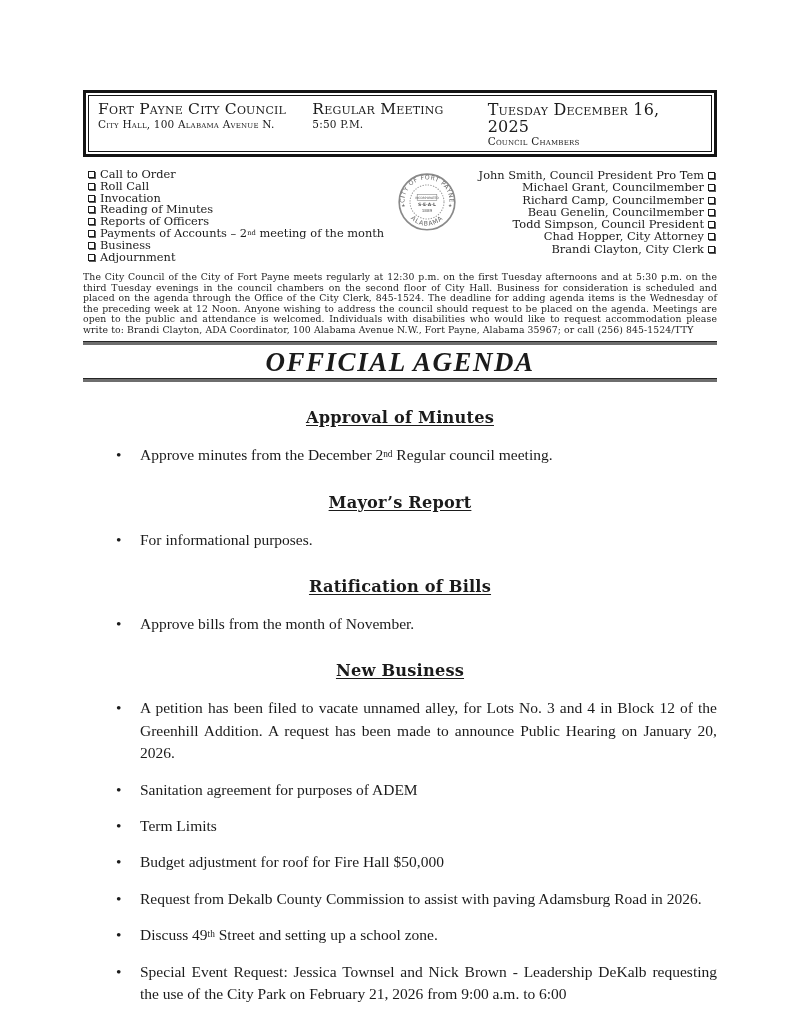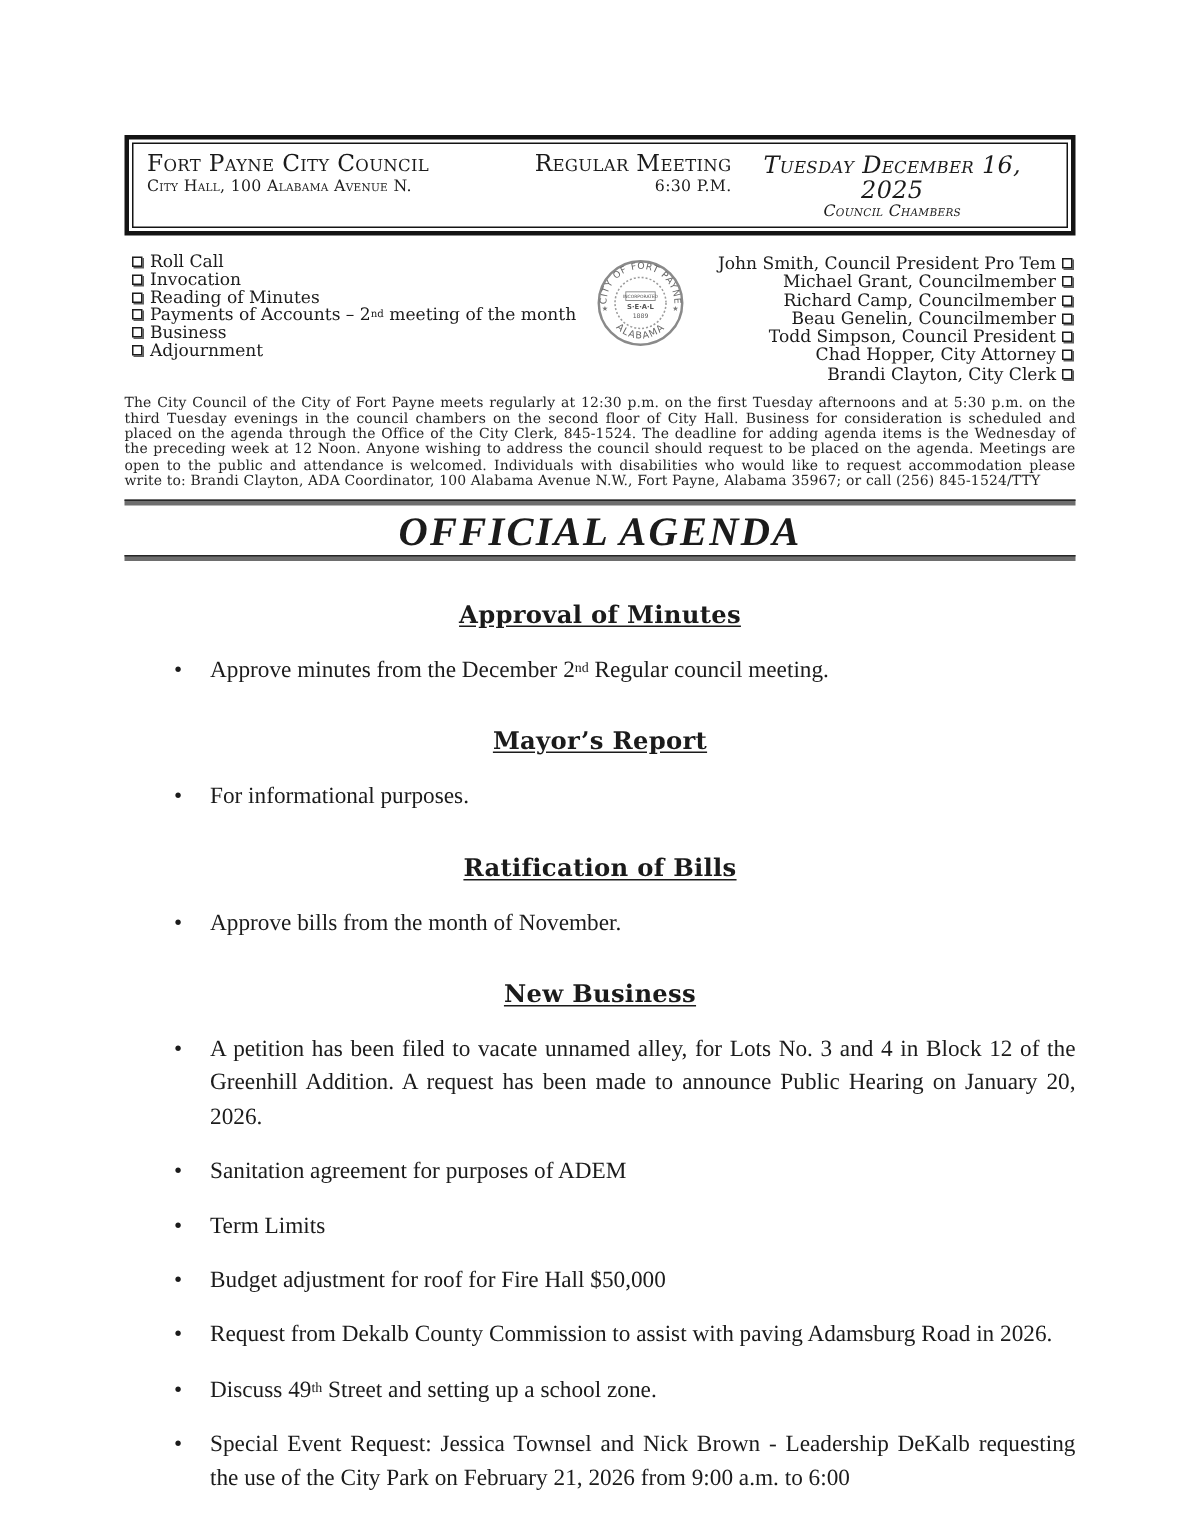--- a/index.html
+++ b/index.html
@@ -14,22 +14,22 @@
   
   .header-box { margin-top:90px; border:3px solid #141414; padding:2px; }
   .header-inner {
     border:1px solid #141414; display:grid;
     grid-template-columns:1.1fr .9fr 1.1fr; align-items:start;
     padding:5px 9px 4px 9px;
   }
   .hcell { font-variant:small-caps; letter-spacing:.2px; }
   .hcell .big { font-size:15.5px; line-height:17px; }
   .hcell .small { font-size:10.5px; line-height:12px; }
-  .hcell.center { text-align:right; }
-  .hcell.right { text-align:center;font-style:italic; }
+  .hcell.center { text-align:left; }
+  .hcell.right { text-align:left; }
   .hcell.right .big { font-size:16px; }
 
   
   .info-row { display:grid; grid-template-columns:1fr auto 1fr; margin-top:12px; }
   .checklist { padding-left:5px; }
   .check-item { font-size:11.4px; line-height:11.8px; white-space:nowrap; }
   .cbox {
     display:inline-block; width:7px; height:7px; border:1px solid #1b1b1b;
     box-shadow:1px 1px 0 rgba(40,40,40,.75); background:#fff;
     vertical-align:baseline; position:relative; top:0px;
@@ -81,38 +81,40 @@
   <div class="content">
 
     <div class="header-box">
       <div class="header-inner">
         <div class="hcell left">
           <div class="big">Fort Payne City Council</div>
           <div class="small">City Hall, 100 Alabama Avenue N.</div>
         </div>
         <div class="hcell center">
           <div class="big">Regular Meeting</div>
-          <div class="small">6:30 P.M.</div>
+          <div class="small">5:50 P.M.</div>
         </div>
         <div class="hcell right">
           <div class="big">Tuesday December 16, 2025</div>
           <div class="small">Council Chambers</div>
         </div>
       </div>
     </div>
 
     <div class="info-row">
       <div class="checklist">
+  <div class="check-item"><span class="cbox"></span><span>Call to Order</span></div>
 
   <div class="check-item"><span class="cbox"></span><span>Roll Call</span></div>
 
   <div class="check-item"><span class="cbox"></span><span>Invocation</span></div>
 
   <div class="check-item"><span class="cbox"></span><span>Reading of Minutes</span></div>
 
+  <div class="check-item"><span class="cbox"></span><span>Reports of Officers</span></div>
 
   <div class="check-item"><span class="cbox"></span><span>Payments of Accounts – 2<sup>nd</sup> meeting of the month</span></div>
 
   <div class="check-item"><span class="cbox"></span><span>Business</span></div>
 
   <div class="check-item"><span class="cbox"></span><span>Adjournment</span></div>
 </div>
 
       <div class="seal-wrap">
         <svg width="76" height="68" viewBox="0 0 72 66">

